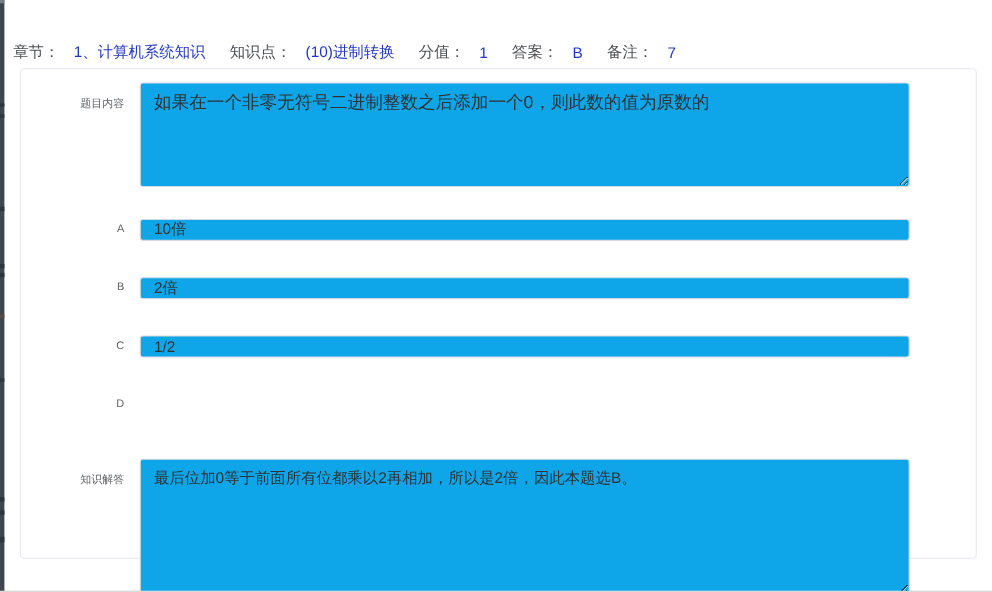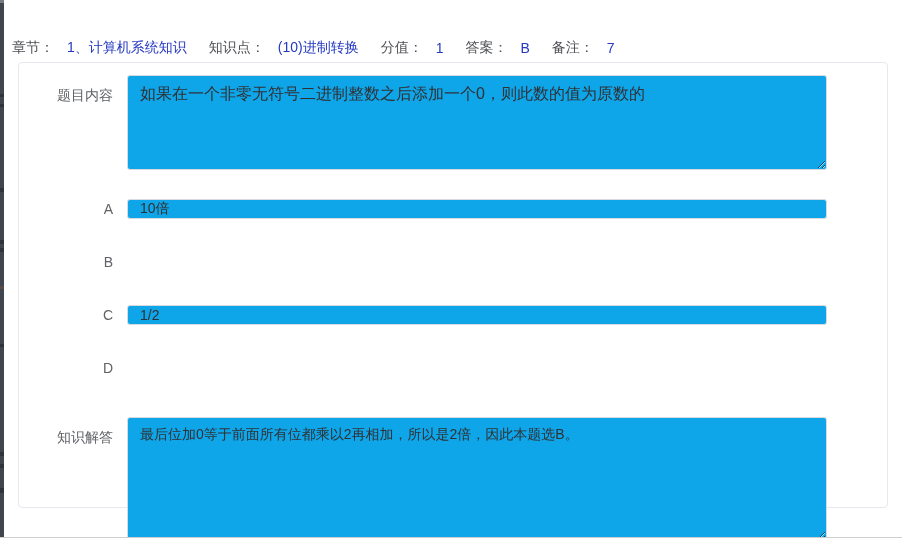--- a/index.html
+++ b/index.html
@@ -50,21 +50,21 @@
   }
 
   .form-row { display: flex; align-items: center; }
   .row-question    { margin-top: 12px; align-items: flex-start; }
   .row-option-a    { margin-top: 20px; }
   .row-option      { margin-top: 15px; }
   .row-explanation { margin-top: 30px; align-items: flex-start; }
 
   .form-label {
     width: 94px; margin-right: 14px; flex: none;
-    text-align: right; color: #606266; font-size: 14px;
+    text-align: right; color: #606266; font-size: 10px;
   }
   .label-top { padding-top: 12px; }
   .label-mid { line-height: 38px; }
 
   .txt, .opt-input {
     width: 700px; flex: none;
     border: 1px solid #d7dae0; border-radius: 3px;
     background: #0ea5e9; color: #303133;
     font-family: "Liberation Sans", "DejaVu Sans", sans-serif;
     outline: none;
@@ -121,20 +121,21 @@
     <textarea class="txt question-txt" style="">如果在一个非零无符号二进制整数之后添加一个0，则此数的值为原数的</textarea>
   </div>
 
   <div class="form-row row-option-a">
     <label class="form-label label-mid">A</label>
     <input class="opt-input" type="text" value="10倍" style="">
   </div>
 
   <div class="form-row row-option">
     <label class="form-label label-mid">B</label>
+    <input class="opt-input" type="text" value="2倍" style="">
   </div>
 
   <div class="form-row row-option">
     <label class="form-label label-mid">C</label>
     <input class="opt-input" type="text" value="1/2" style="">
   </div>
 
   <div class="form-row row-option">
     <label class="form-label label-mid">D</label>
   </div>

